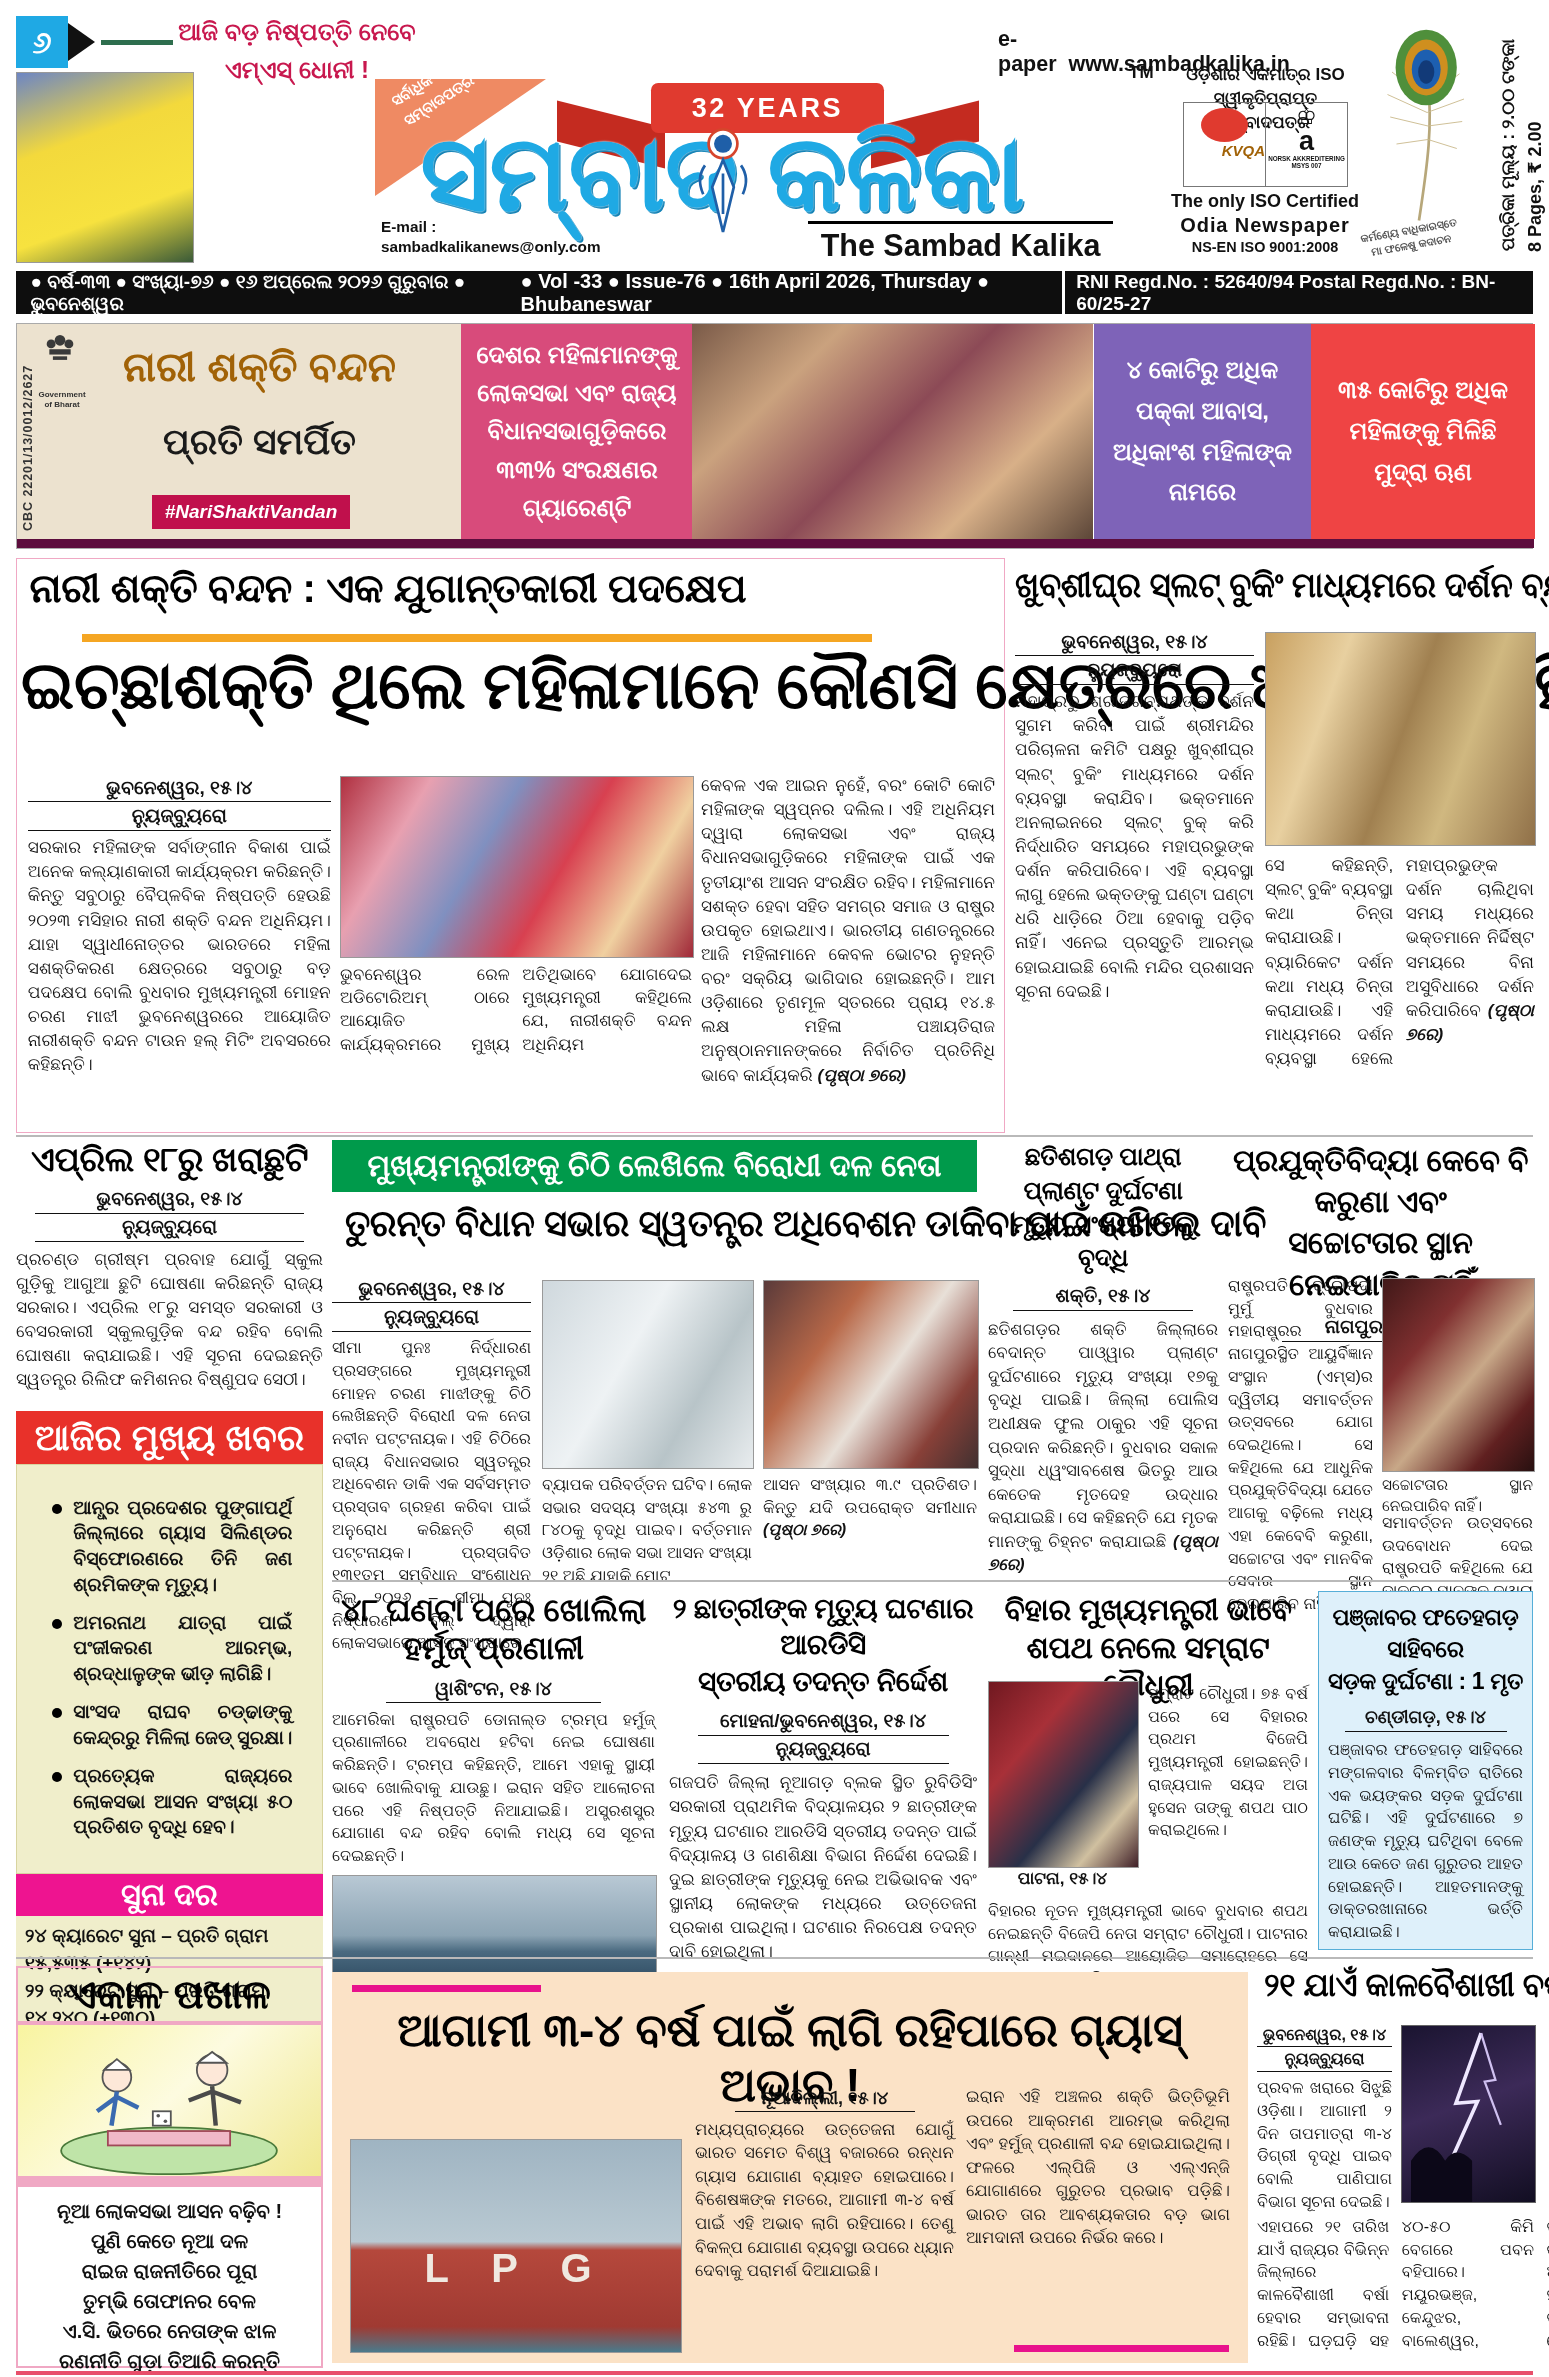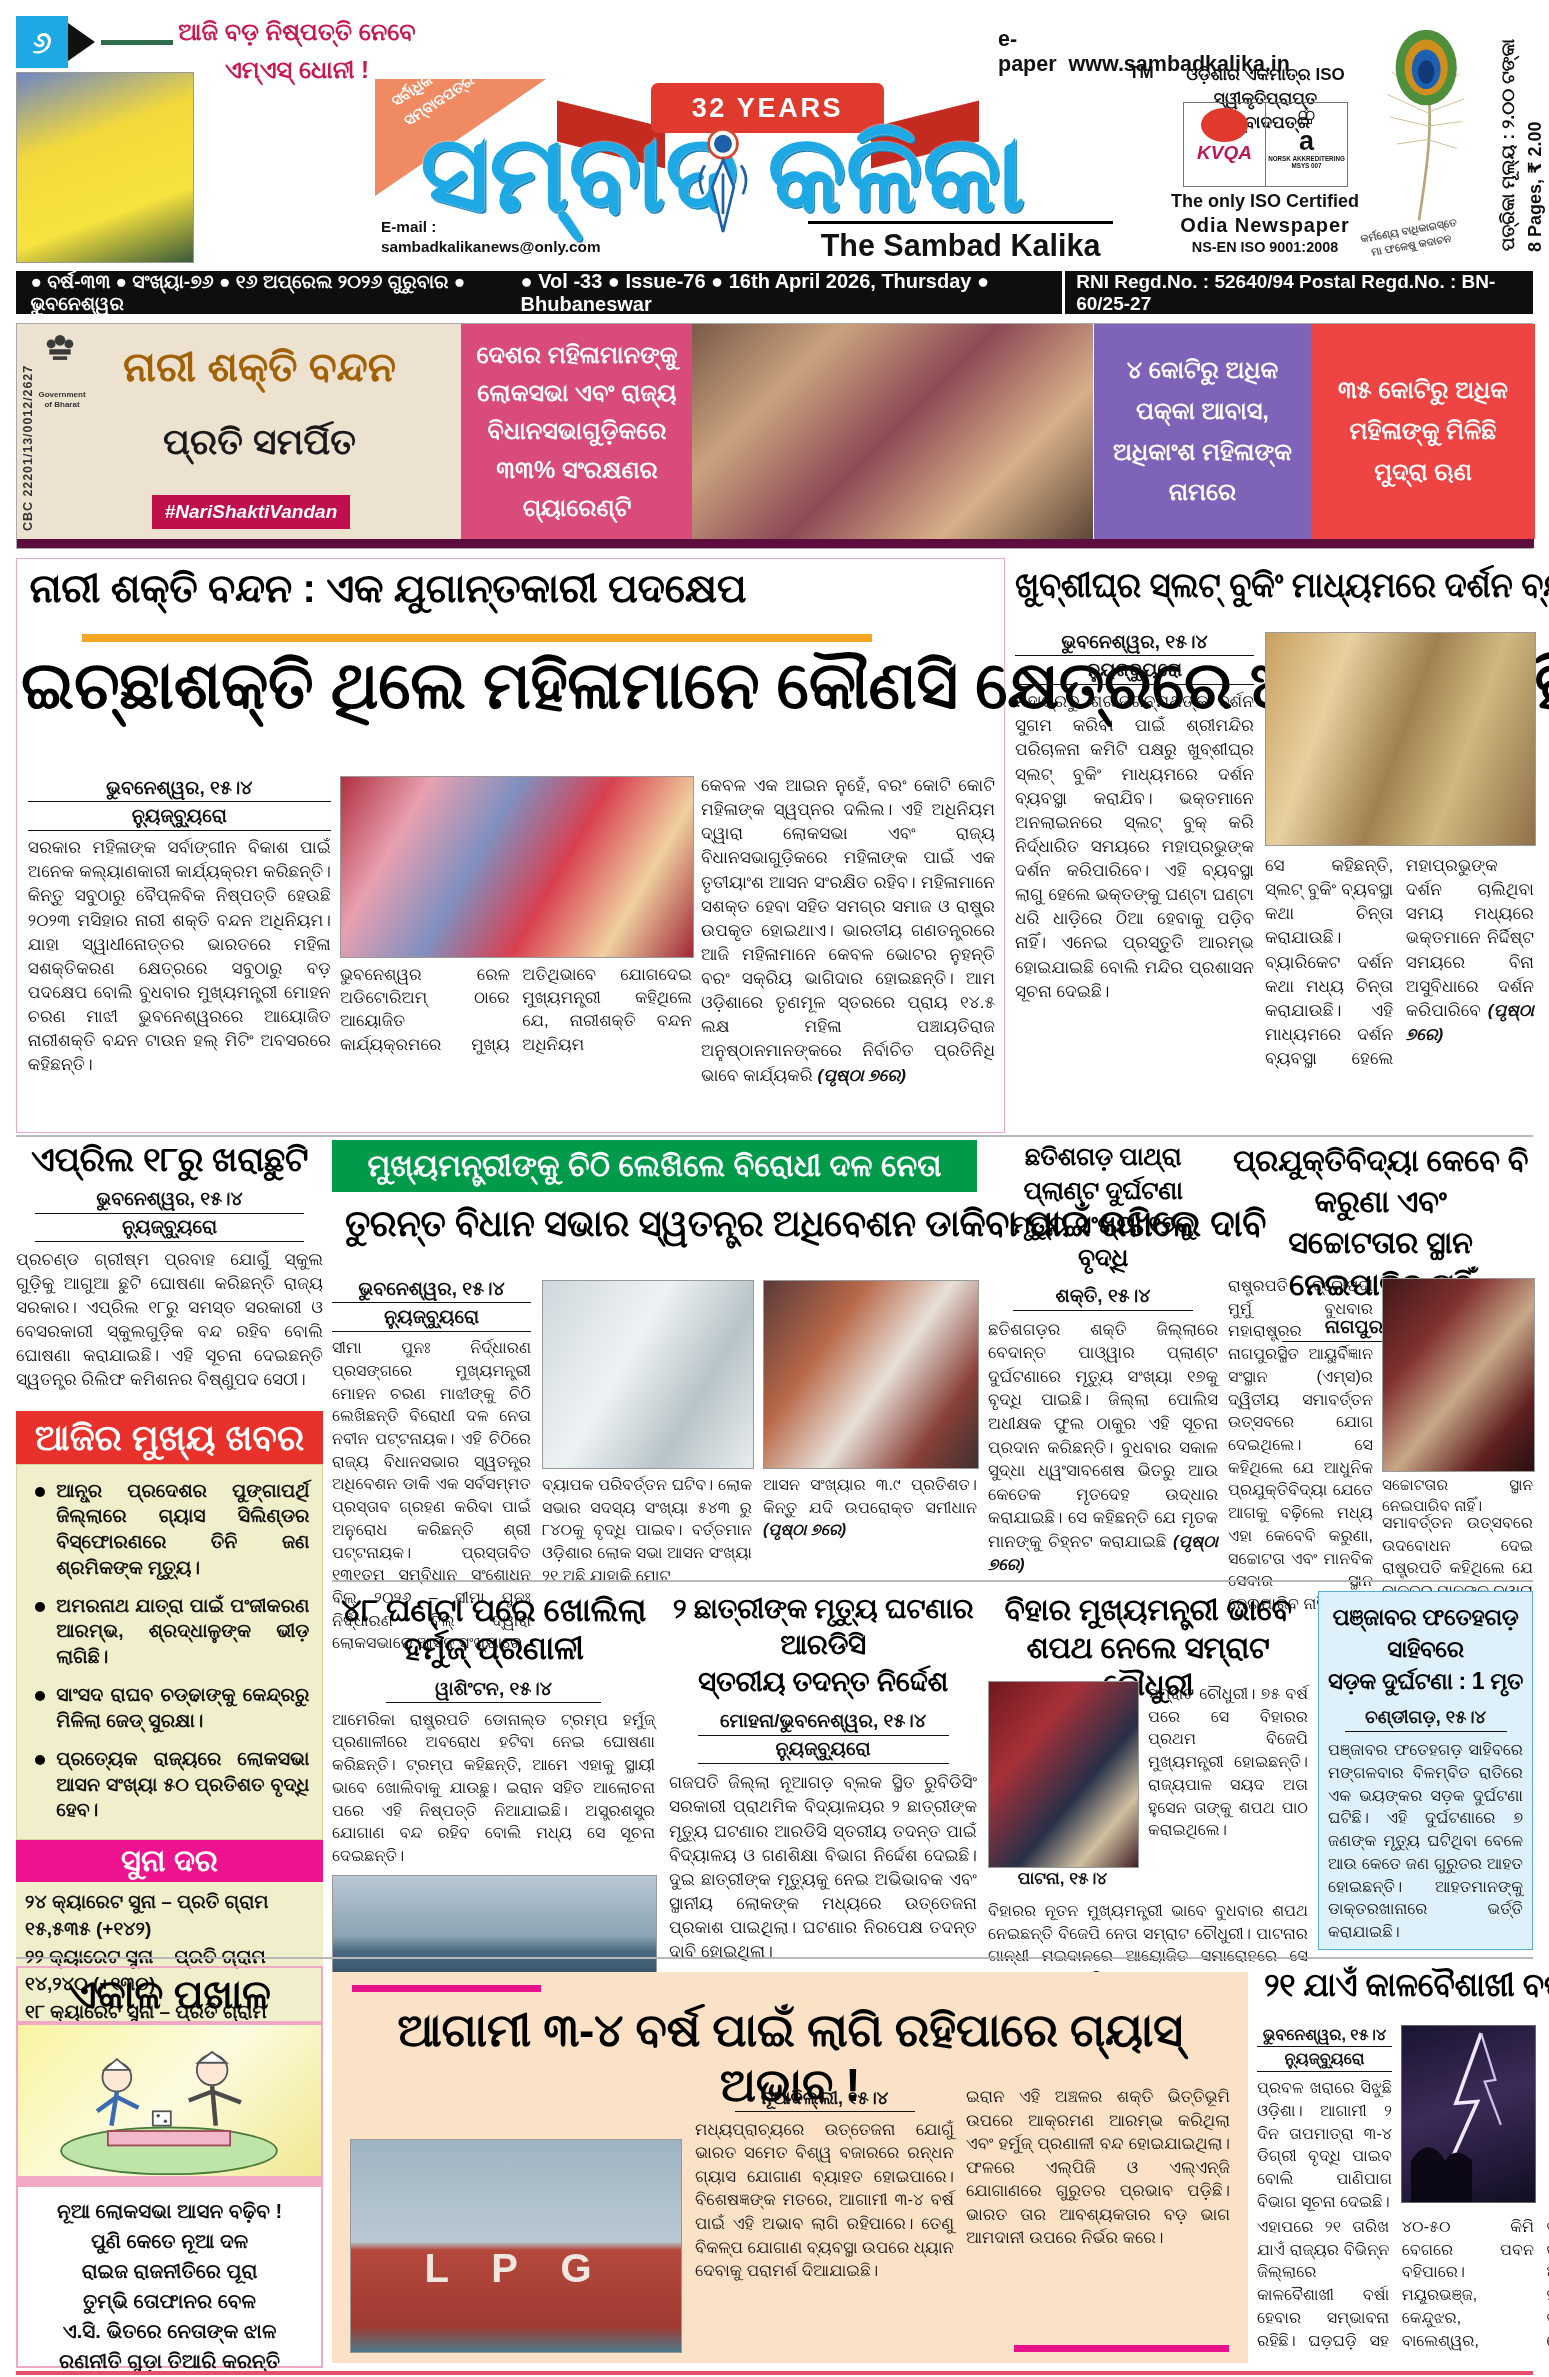--- a/index.html
+++ b/index.html
@@ -12,21 +12,21 @@
   .hl{font-weight:700;color:#000;letter-spacing:-0.4px;}
   .dl{font-weight:700;text-align:center;font-size:19px;padding:2.7px 0;border-bottom:1.8px solid #111;}
   .photo{background-size:cover;}
   .hr{background:#b9b9b9;}
   .pinkbar{background:#f0a8c4;}
   .pageref{font-style:italic;font-weight:700;}
   
   .logoOdia{font-weight:700;color:#1fa9e4;text-shadow:0 0 1.8px #fff,1.8px 1.8px 0 #0d7fb4;}
   .vert{writing-mode:vertical-rl;transform:rotate(180deg);}
   
-  .bullist{list-style:none;margin:0;padding:0 9px 0 12.6px;}
+  .bullist{list-style:none;margin:17px;padding:0 9px 0 12.6px;}
   .bullist li{position:relative;padding:0 0 12.6px 23px;font-size:19px;line-height:1.35;font-weight:600;text-align:justify;}
   .bullist li::before{content:"";position:absolute;left:1.8px;top:9px;width:10px;height:10px;border-radius:50%;background:#000;}
   .capt{font-size:16.6px;line-height:1.4;text-align:justify;}
 </style>
 </head>
 <body>
 
 <div id="page">
 
   <div class="abs" style="left:0;top:0;width:1550px;height:269px;">
@@ -81,21 +81,21 @@
     <div class="abs" style="left:1129px;top:63px;font-size:17px;font-weight:700;">
       <span>TM</span>
     </div>
     <div class="abs ctr" style="left:1182px;top:52px;width:167px;font-size:17px;font-weight:700;line-height:1.4;margin-top:11px;">
       <div>ଓଡ଼ିଶାର ଏକମାତ୍ର ISO</div>
       <div>ସ୍ୱୀକୃତିପ୍ରାପ୍ତ ସମ୍ବାଦପତ୍ର</div>
     </div>
     <div class="abs" style="left:1183px;top:102px;width:163px;height:83px;border:1.8px solid #777;display:flex;">
       <div class="ctr" style="flex:1;border-right:1.8px solid #777;padding-top:5.4px;">
         <div style="width:47px;height:34px;background:#e03a2f;border-radius:50%;margin:0 auto;"></div>
-        <div style="color:#be185d;font-weight:700;font-style:italic;font-size:19px;">KVQA</div>
+        <div style="color:#a16207;font-weight:700;font-style:italic;font-size:15px;text-align:right;">KVQA</div>
       </div>
       <div class="ctr" style="flex:1;padding-top:1.8px;">
         <div style="font-size:23px;line-height:1;">♔</div>
         <div style="font-size:27px;font-weight:700;line-height:1;">a</div>
         <div style="font-size:6.3px;font-weight:700;line-height:1.2;">NORSK AKKREDITERING MSYS 007</div>
       </div>
     </div>
     <div class="abs ctr" style="left:1167px;top:190px;width:196px;line-height:1.25;">
       <div style="font-size:18px;font-weight:700;">The only ISO Certified</div>
       <div style="font-size:20px;font-weight:700;letter-spacing:0.9px;">Odia Newspaper</div>

